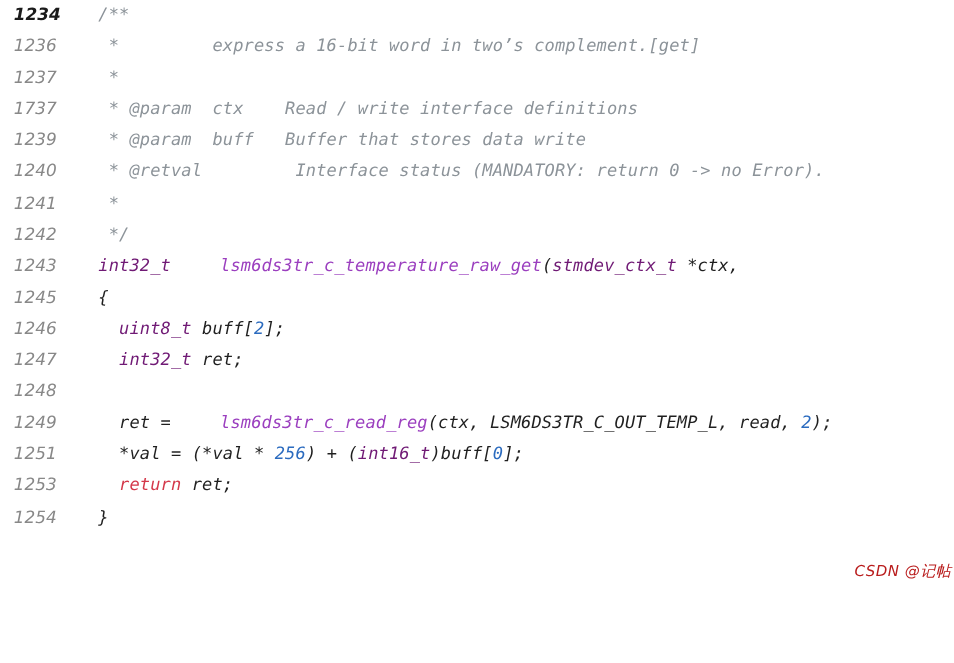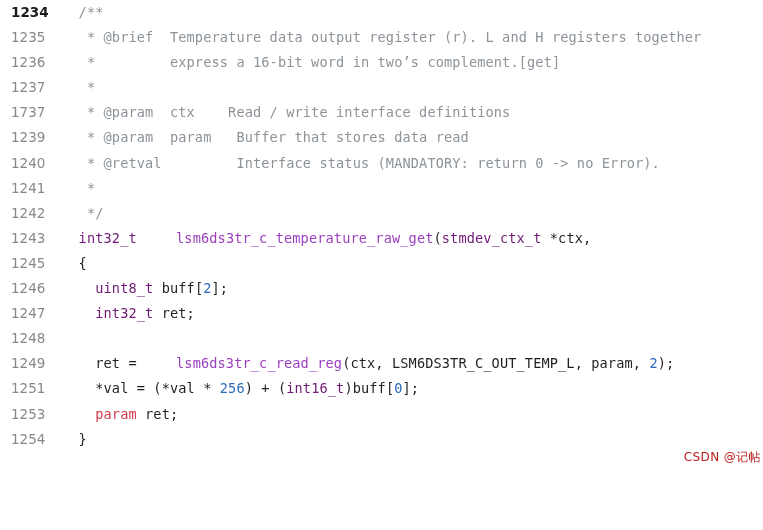--- a/index.html
+++ b/index.html
@@ -13,20 +13,21 @@
     height: 530px;
     overflow: hidden;
     font-family: "DejaVu Sans Mono", "Liberation Mono", monospace;
   }
 
   #code-viewer {
     position: relative;
     width: 763px;
     height: 472px;
     background: #ffffff;
+    font-style: italic;
   }
 
   .code-line {
     display: flex;
     align-items: baseline;
     height: 25.1px;
     line-height: 25.1px;
     white-space: pre;
   }
 
@@ -74,32 +75,31 @@
     letter-spacing: 0.4px;
     user-select: none;
   }
 </style>
 </head>
 <body>
 
 <div id="code-viewer">
   <div id="code-lines">
       <div class="code-line first-line"><div class="line-number">1234</div><div class="line-content"><span class="tok-comment">  /**</span></div></div>
-      <div class="code-line"><div class="line-number">1235</div><div class="line-content"><span class="tok-comment">   * @brief  Temperature data output register (r). L and H registers together</span></div></div>
       <div class="code-line"><div class="line-number">1236</div><div class="line-content"><span class="tok-comment">   *         express a 16-bit word in two’s complement.[get]</span></div></div>
       <div class="code-line"><div class="line-number">1237</div><div class="line-content"><span class="tok-comment">   *</span></div></div>
       <div class="code-line"><div class="line-number">1737</div><div class="line-content"><span class="tok-comment">   * @param  ctx    Read / write interface definitions</span></div></div>
-      <div class="code-line"><div class="line-number">1239</div><div class="line-content"><span class="tok-comment">   * @param  param   Buffer that stores data read</span></div></div>
+      <div class="code-line"><div class="line-number">1239</div><div class="line-content"><span class="tok-comment">   * @param  buff   Buffer that stores data write</span></div></div>
       <div class="code-line"><div class="line-number">1240</div><div class="line-content"><span class="tok-comment">   * @retval         Interface status (MANDATORY: return 0 -&gt; no Error).</span></div></div>
       <div class="code-line"><div class="line-number">1241</div><div class="line-content"><span class="tok-comment">   *</span></div></div>
       <div class="code-line"><div class="line-number">1242</div><div class="line-content"><span class="tok-comment">   */</span></div></div>
       <div class="code-line"><div class="line-number">1243</div><div class="line-content"><span class="tok-plain">  </span><span class="tok-type">int32_t</span><span class="tok-plain"> </span><span class="tok-func">lsm6ds3tr_c_temperature_raw_get</span><span class="tok-plain">(</span><span class="tok-type">stmdev_ctx_t</span><span class="tok-plain"> *ctx,</span></div></div>
       <div class="code-line"><div class="line-number">1245</div><div class="line-content"><span class="tok-plain">  {</span></div></div>
       <div class="code-line"><div class="line-number">1246</div><div class="line-content"><span class="tok-plain">    </span><span class="tok-type">uint8_t</span><span class="tok-plain"> buff[</span><span class="tok-number">2</span><span class="tok-plain">];</span></div></div>
       <div class="code-line"><div class="line-number">1247</div><div class="line-content"><span class="tok-plain">    </span><span class="tok-type">int32_t</span><span class="tok-plain"> ret;</span></div></div>
       <div class="code-line"><div class="line-number">1248</div><div class="line-content"><span class="tok-plain"></span></div></div>
-      <div class="code-line"><div class="line-number">1249</div><div class="line-content"><span class="tok-plain">    ret = </span><span class="tok-func">lsm6ds3tr_c_read_reg</span><span class="tok-plain">(ctx, LSM6DS3TR_C_OUT_TEMP_L, param, </span><span class="tok-number">2</span><span class="tok-plain">);</span></div></div>
+      <div class="code-line"><div class="line-number">1249</div><div class="line-content"><span class="tok-plain">    ret = </span><span class="tok-func">lsm6ds3tr_c_read_reg</span><span class="tok-plain">(ctx, LSM6DS3TR_C_OUT_TEMP_L, read, </span><span class="tok-number">2</span><span class="tok-plain">);</span></div></div>
       <div class="code-line"><div class="line-number">1251</div><div class="line-content"><span class="tok-plain">    *val = (*val * </span><span class="tok-number">256</span><span class="tok-plain">) + (</span><span class="tok-type">int16_t</span><span class="tok-plain">)buff[</span><span class="tok-number">0</span><span class="tok-plain">];</span></div></div>
-      <div class="code-line"><div class="line-number">1253</div><div class="line-content"><span class="tok-plain">    </span><span class="tok-keyword">param</span><span class="tok-plain"> ret;</span></div></div>
+      <div class="code-line"><div class="line-number">1253</div><div class="line-content"><span class="tok-plain">    </span><span class="tok-keyword">return</span><span class="tok-plain"> ret;</span></div></div>
       <div class="code-line"><div class="line-number">1254</div><div class="line-content"><span class="tok-plain">  }</span></div></div>
     </div>
   <div id="watermark">CSDN @记帖</div>
 </div>
 
 </body></html>

